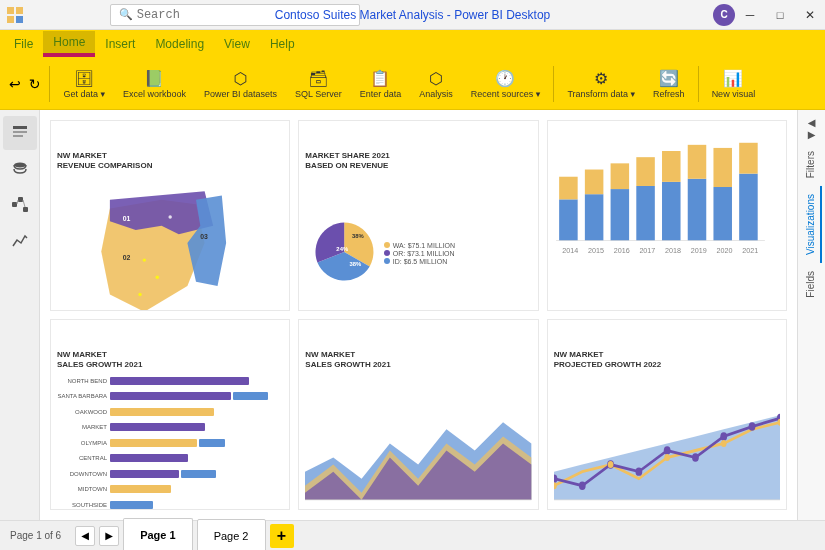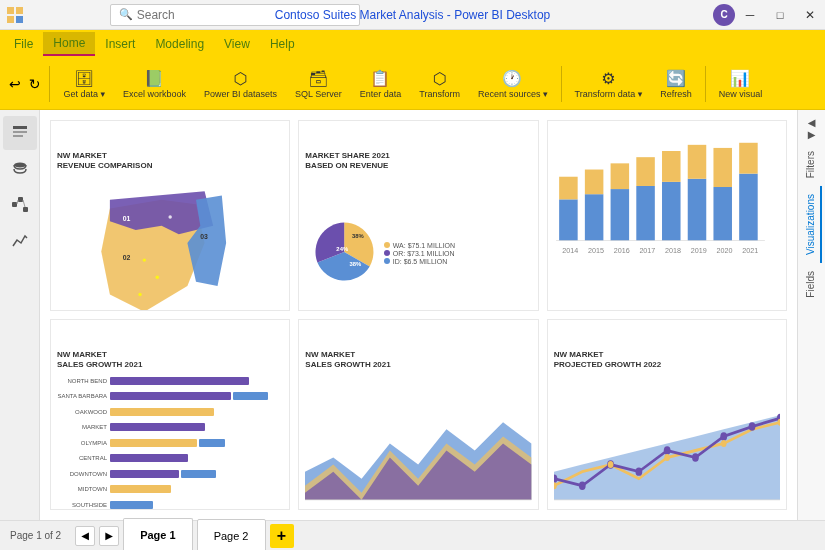--- a/index.html
+++ b/index.html
@@ -22,39 +22,39 @@
     #search-bar {
       margin-left: 120px;
       display: flex; align-items: center;
       background: white;
       border: 1px solid #ccc;
       border-radius: 2px;
       height: 22px;
       padding: 0 8px;
       width: 250px;
     }
-    #search-bar input { border: none; outline: none; font-size: 12px; width: 100%; background: transparent; }
+    #search-bar input { border: none; outline: none; font-size: 12px; width: 100%; background: transparent; font-family: Liberation Mono, monospace; }
     .app-icon { width: 30px; height: 30px; display: flex; align-items: center; justify-content: center; }
 
     
     #menubar {
       height: 28px;
       background: #ffd700;
       display: flex;
       align-items: center;
       padding: 0 4px;
     }
     #menubar .menu-item {
       padding: 4px 10px;
       font-size: 12px;
       cursor: pointer;
       color: #4d7c0f;
       font-weight: 500;
     }
-    #menubar .menu-item.active { background: rgba(0,0,0,0.15); border-bottom: 2px solid #be185d; }
+    #menubar .menu-item.active { background: rgba(0,0,0,0.15); border-bottom: 4px solid #be185d; }
 
     
     #toolbar {
       height: 52px;
       background: #ffd700;
       display: flex;
       align-items: center;
       padding: 0 6px;
       border-bottom: 1px solid #e6c200;
       gap: 4px;
@@ -254,21 +254,21 @@
   <div class="toolbar-btn">
     <span class="icon">🗃</span>
     <span>SQL Server</span>
   </div>
   <div class="toolbar-btn">
     <span class="icon">📋</span>
     <span>Enter data</span>
   </div>
   <div class="toolbar-btn">
     <span class="icon">⬡</span>
-    <span>Transform</span>
+    <span>Analysis</span>
   </div>
   <div class="toolbar-btn">
     <span class="icon">🕐</span>
     <span>Recent sources ▾</span>
   </div>
   <div class="toolbar-separator"></div>
   <div class="toolbar-btn">
     <span class="icon">⚙</span>
     <span>Transform data ▾</span>
   </div>
@@ -541,19 +541,19 @@
       <span>◀</span>
       <span>▶</span>
     </div>
     <div class="panel-tab">Filters</div>
     <div class="panel-tab active">Visualizations</div>
     <div class="panel-tab">Fields</div>
   </div>
 </div>
 
 <div id="bottombar">
-  <span style="font-size:10px;color:#555;margin-right:10px;">Page 1 of 2</span>
+  <span style="font-size:10px;color:#555;margin-right:10px;">Page 1 of 6</span>
   <div class="page-nav-btn">◀</div>
   <div class="page-nav-btn">▶</div>
   <div class="page-tab active">Page 1</div>
   <div class="page-tab">Page 2</div>
   <button class="page-add-btn">+</button>
 </div>
 
 </body></html>

